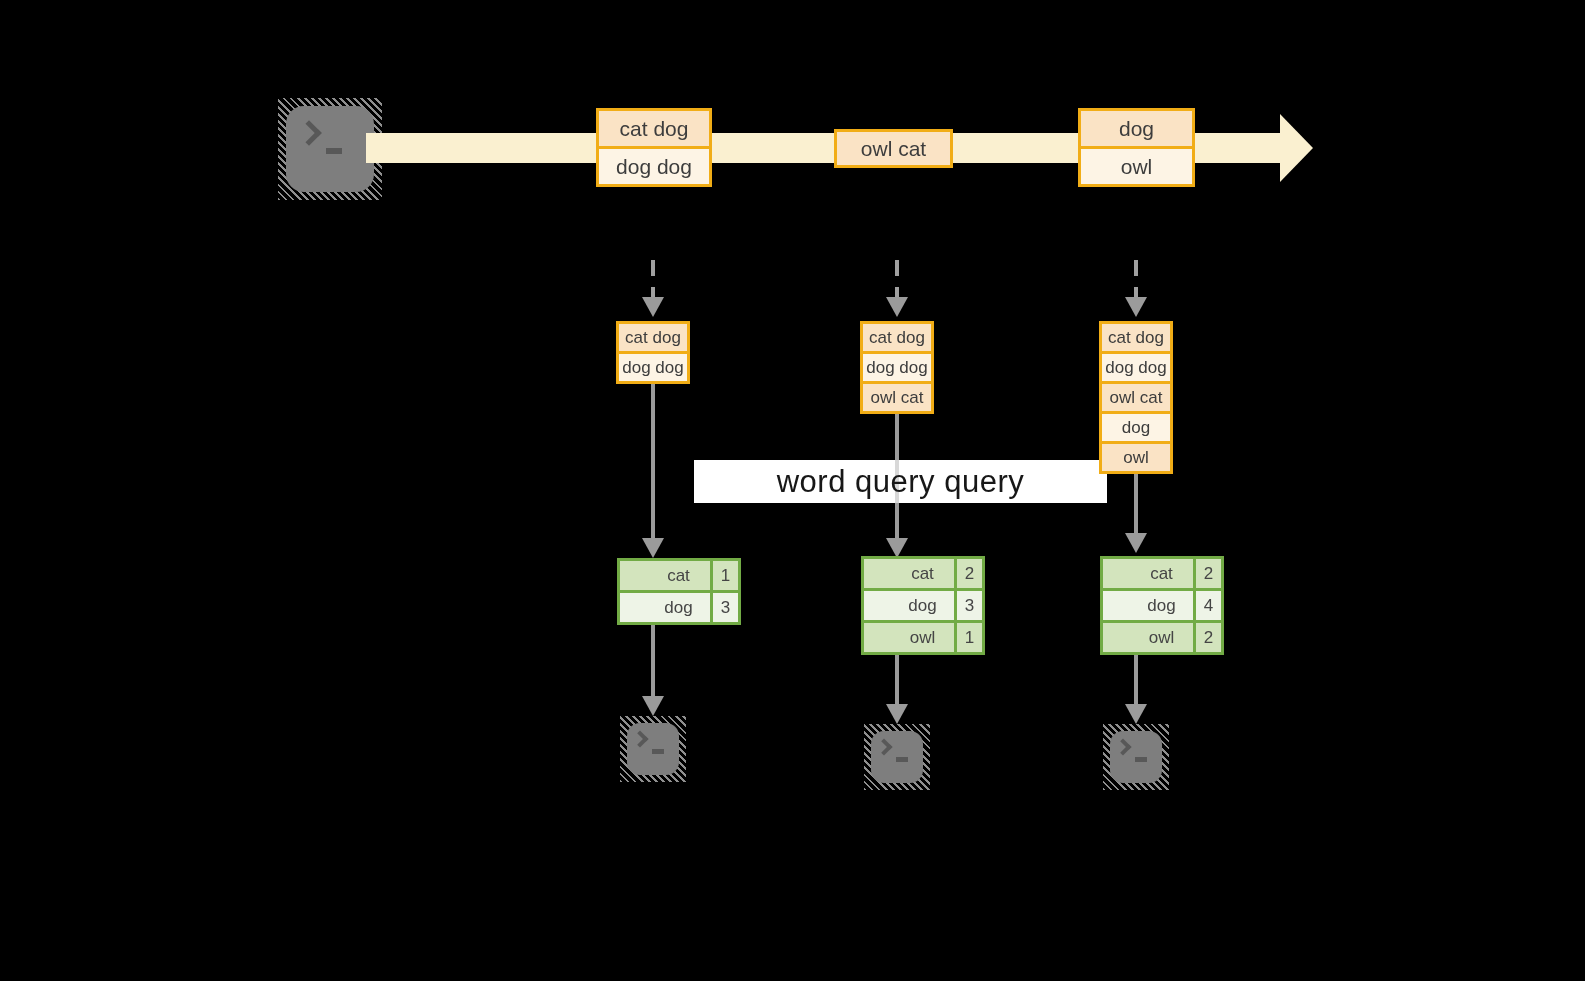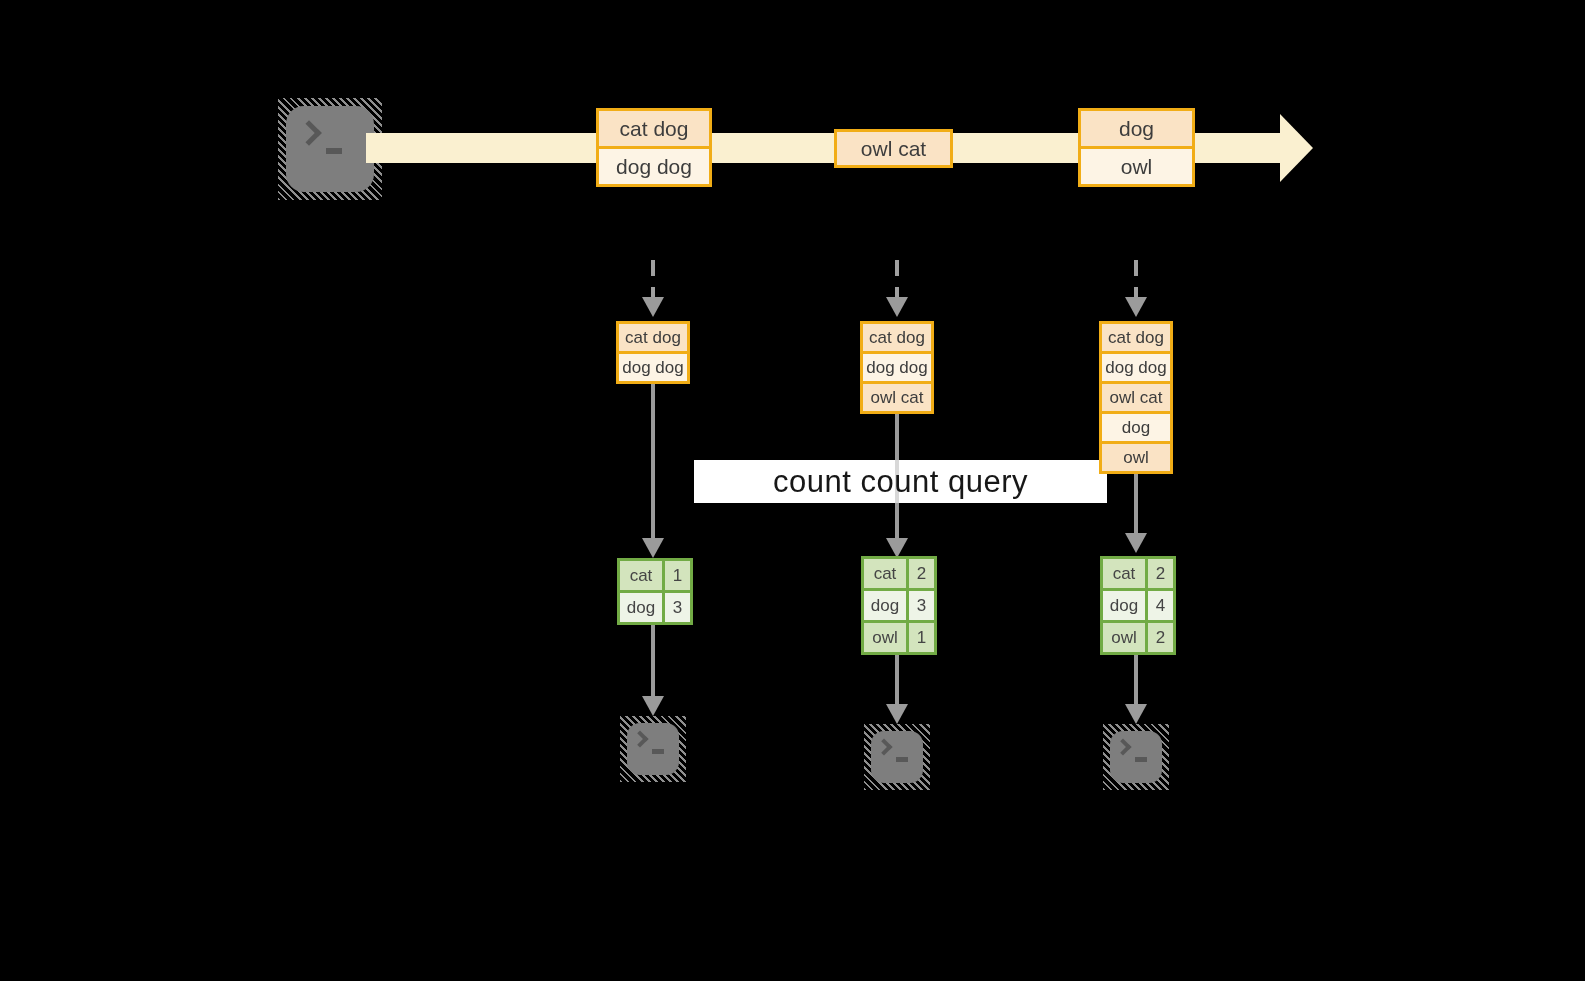--- a/index.html
+++ b/index.html
@@ -46,21 +46,21 @@
   
   .gtable{
     position:absolute;border:3px solid #72ab45;background:#72ab45;
     display:flex;flex-direction:column;gap:3px;z-index:6;
   }
   .gtable .grow{display:flex;gap:3px;height:29px;}
   .gtable .cell{
     display:flex;align-items:center;justify-content:center;
     font-size:17px;color:#454545;
   }
-  .gtable .word{width:42px;}
+  .gtable .word{width:63px;padding-left:27px;}
   .gtable .num{width:25px;}
   .gtable .grow.dark .cell{background:#d3e4bd;}
   .gtable .grow.pale .cell{background:#eef4e7;}
   
   .shaft{position:absolute;width:4px;background:#9b9b9b;z-index:1;}
   .shaft.dashed{
     background:repeating-linear-gradient(#a0a0a0 0,#a0a0a0 16px,transparent 16px,transparent 27px);
   }
   .ahead{
     position:absolute;width:0;height:0;z-index:1;
@@ -132,21 +132,21 @@
 
   <div class="shaft" style="left:651px;top:384px;height:154px;"></div>
   <div class="ahead" style="left:642px;top:538px;"></div>
   <div class="shaft" style="left:895px;top:414px;height:124px;"></div>
   <div class="ahead" style="left:886px;top:538px;"></div>
   <div class="shaft" style="left:1134px;top:474px;height:59px;"></div>
   <div class="ahead" style="left:1125px;top:533px;"></div>
 
   <div class="qlabel">
     <span class="passline"></span>
-    <span class="qtext">count count query</span>
+    <span class="qtext">word query query</span>
   </div>
 
   <div class="gtable" style="left:617px;top:558px;">
     <div class="grow dark">
       <div class="cell word">cat</div>
       <div class="cell num">1</div>
     </div>
     <div class="grow pale">
       <div class="cell word">dog</div>
       <div class="cell num">3</div>

